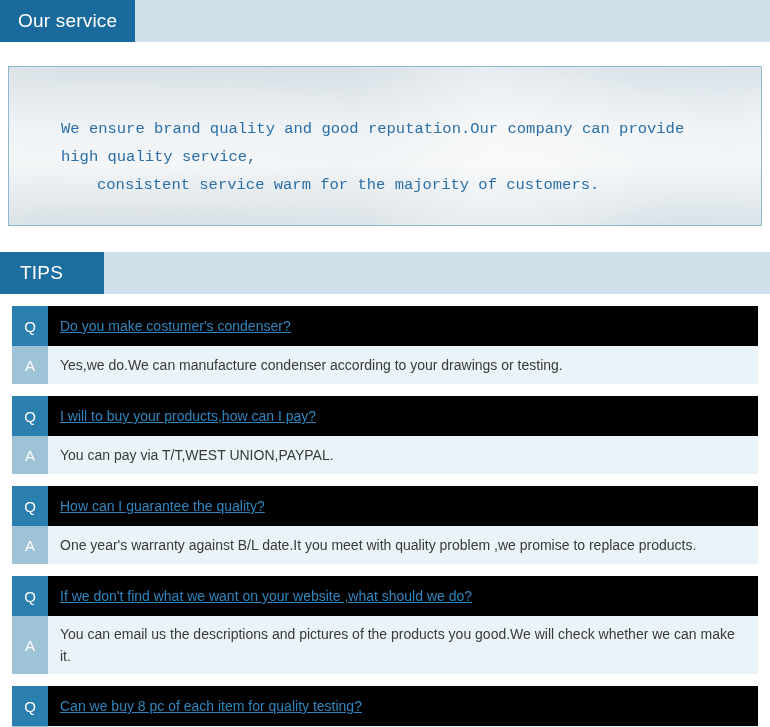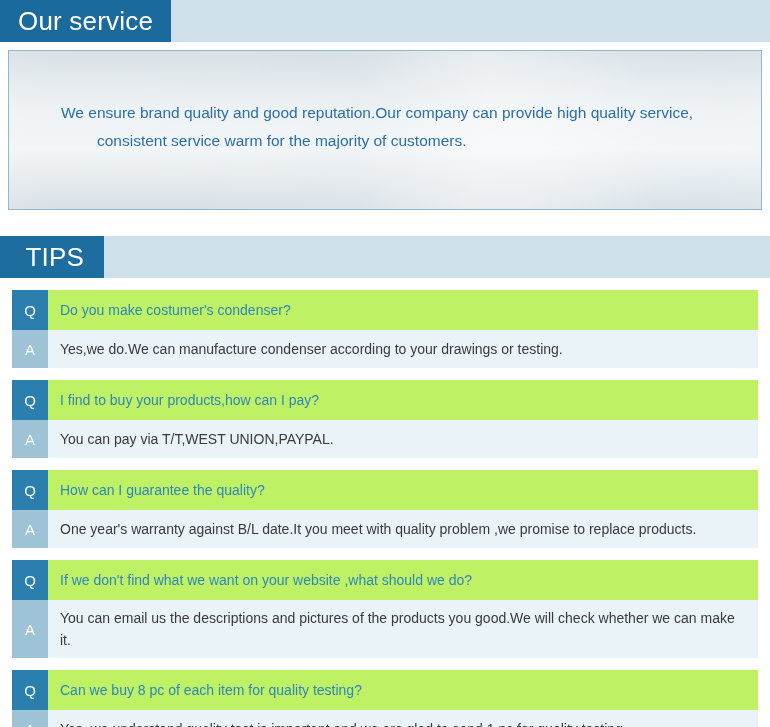--- a/index.html
+++ b/index.html
@@ -24,39 +24,40 @@
   .section-bar {
     position: relative;
     height: 42px;
     background: #cfe0ea;
     display: flex;
     align-items: stretch;
   }
   .section-bar .tab {
     background: #1a6a9e;
     color: #ffffff;
-    font-size: 26px;
+    font-size: 19px;
     line-height: 42px;
     padding: 0 18px;
     white-space: nowrap;
     letter-spacing: 0.2px;
   }
   .section-bar.tips .tab {
     background: #1d6d9f;
     min-width: 64px;
     padding: 0 20px;
   }
   .section-bar .bar-rest {
     flex: 1;
     background: #cfe0ea;
   }
 
   
   .service-wrap {
-    padding: 8px 8px 0 8px;
+    padding: 24px 8px 0 8px;
+    font-family: Liberation Mono, monospace;
   }
   .service-box {
     position: relative;
     height: 158px;
     border: 1px solid #8fb8cd;
     overflow: hidden;
     background: #e9eef1;
   }
   .bg-photo {
     position: absolute;
@@ -112,23 +113,24 @@
   .a-row .marker { background: #9fc3d6; }
   .row .content {
     flex: 1;
     display: flex;
     align-items: center;
     padding: 7px 12px;
     font-size: 14px;
     line-height: 22px;
   }
   .q-row .content {
-    background: #bef264;
+    background: #000000;
     color: #2f86bf;
     min-height: 26px;
+    text-decoration: underline;
   }
   .a-row .content {
     background: #eaf3f8;
     color: #3a3a3a;
     min-height: 24px;
   }
   .q-row { min-height: 40px; }
   .a-row { min-height: 36px; }
   .q-row .marker, .a-row .marker { font-weight: normal; }
 </style>
@@ -145,42 +147,42 @@
   <div class="service-wrap">
     <div class="service-box">
       <div class="bg-photo"></div>
       <div class="service-text">
         <span>We ensure brand quality and good reputation.Our company can provide high quality service,</span>
         <span class="line2">consistent service warm for the majority of customers.</span>
       </div>
     </div>
   </div>
 
-  <div class="section-bar tips" style="margin-top:26px;text-align:right;">
+  <div class="section-bar tips" style="margin-top:26px;">
     <div class="tab">TIPS</div>
     <div class="bar-rest"></div>
   </div>
 
   <div class="faq">
 
     <div class="faq-item">
       <div class="row q-row">
         <div class="marker">Q</div>
         <div class="content">Do you make costumer's condenser?</div>
       </div>
       <div class="row a-row">
         <div class="marker">A</div>
         <div class="content">Yes,we do.We can manufacture condenser according to your drawings or testing.</div>
       </div>
     </div>
 
     <div class="faq-item">
       <div class="row q-row">
         <div class="marker">Q</div>
-        <div class="content">I find to buy your products,how can I pay?</div>
+        <div class="content">I will to buy your products,how can I pay?</div>
       </div>
       <div class="row a-row">
         <div class="marker">A</div>
         <div class="content">You can pay via T/T,WEST UNION,PAYPAL.</div>
       </div>
     </div>
 
     <div class="faq-item">
       <div class="row q-row">
         <div class="marker">Q</div>

